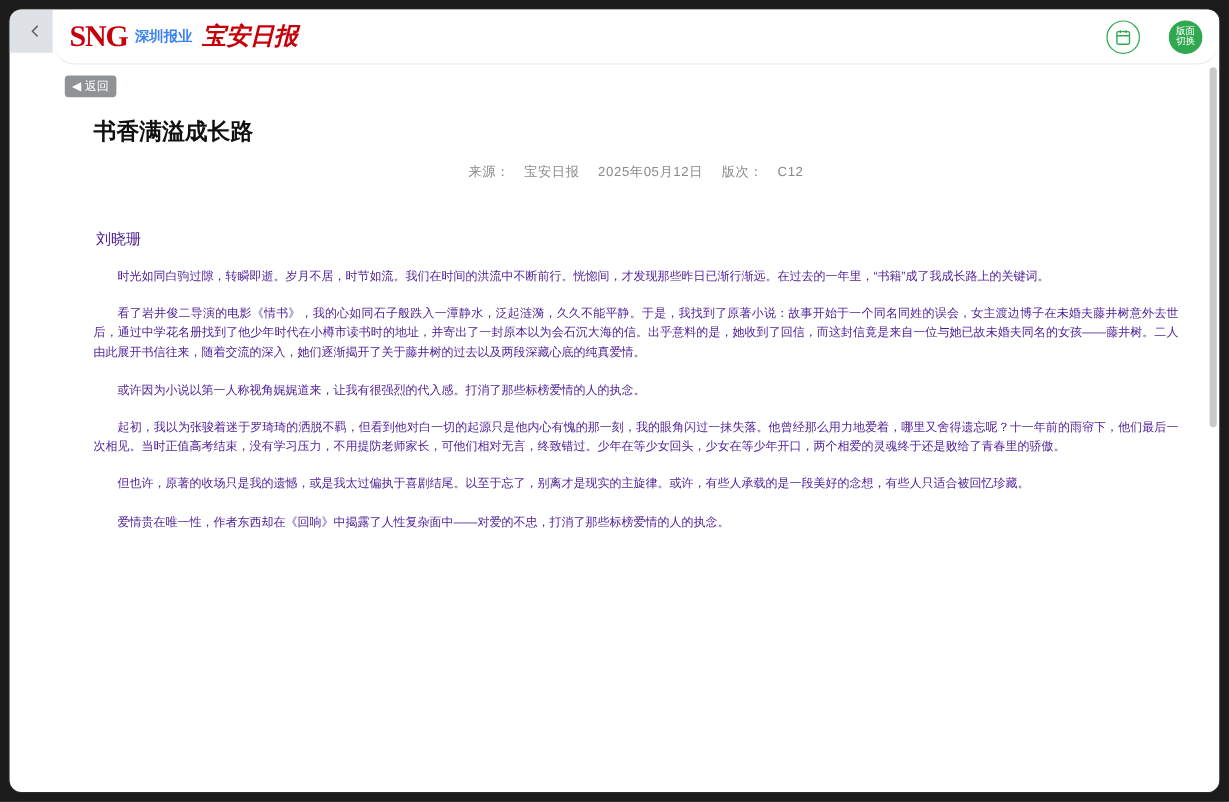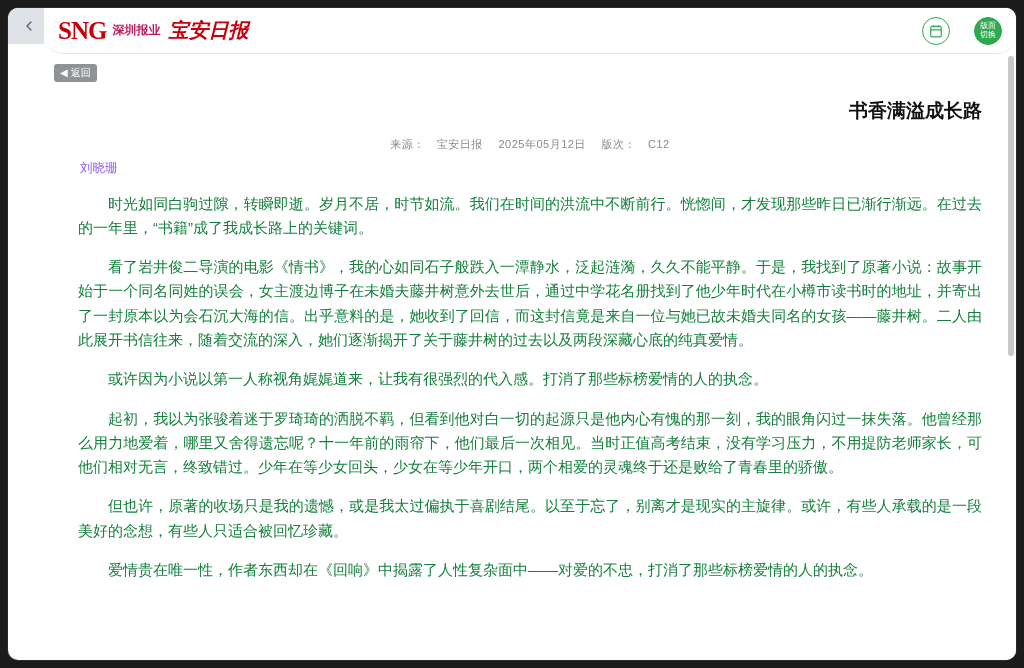--- a/index.html
+++ b/index.html
@@ -131,21 +131,21 @@
   }
   .logo-sng {
     font-size: 25px;
     font-weight: bold;
     color: #c6000b;
     font-family: "Liberation Serif", serif;
     letter-spacing: -1px;
   }
   .logo-sub {
     font-size: 12px;
-    color: #be185d;
+    color: #3b82f6;
     font-weight: bold;
   }
   .logo-paper {
     font-size: 20px;
     color: #c6000b;
     font-family: "Liberation Serif", serif;
     font-weight: bold;
     font-style: italic;
     margin-left: 2px;
   }
@@ -187,45 +187,45 @@
     color: #fff;
     font-size: 10px;
     border-radius: 3px;
     padding: 2px 6px;
     margin-left: 10px;
   }
   .article {
     padding: 0 34px;
   }
   .article-title {
-    text-align: right;
+    text-align: left;
     font-size: 19px;
     font-weight: bold;
     color: #111;
     margin: 16px 0 0 0;
     font-family: "Liberation Serif", serif;
   }
   .article-meta {
     text-align: center;
     font-size: 11px;
     color: #8a8a8a;
     margin-top: 13px;
     letter-spacing: .5px;
   }
   .article-meta span { margin: 0 6px; }
   .byline {
-    margin-top: 8px;
+    margin-top: 40px;
     font-size: 12.5px;
-    color: #8b5cf6;
+    color: #4c1d95;
     padding-left: 2px;
   }
   .article-body p {
-    font-size: 15px;
+    font-size: 10px;
     line-height: 1.62;
-    color: #15803d;
+    color: #4c1d95;
     margin: 15px 0 0 0;
     text-align: justify;
     text-indent: 2em;
   }
   .scrollbar {
     position: absolute;
     right: 1px;
     top: 0;
     width: 7px;
     height: 100%;

